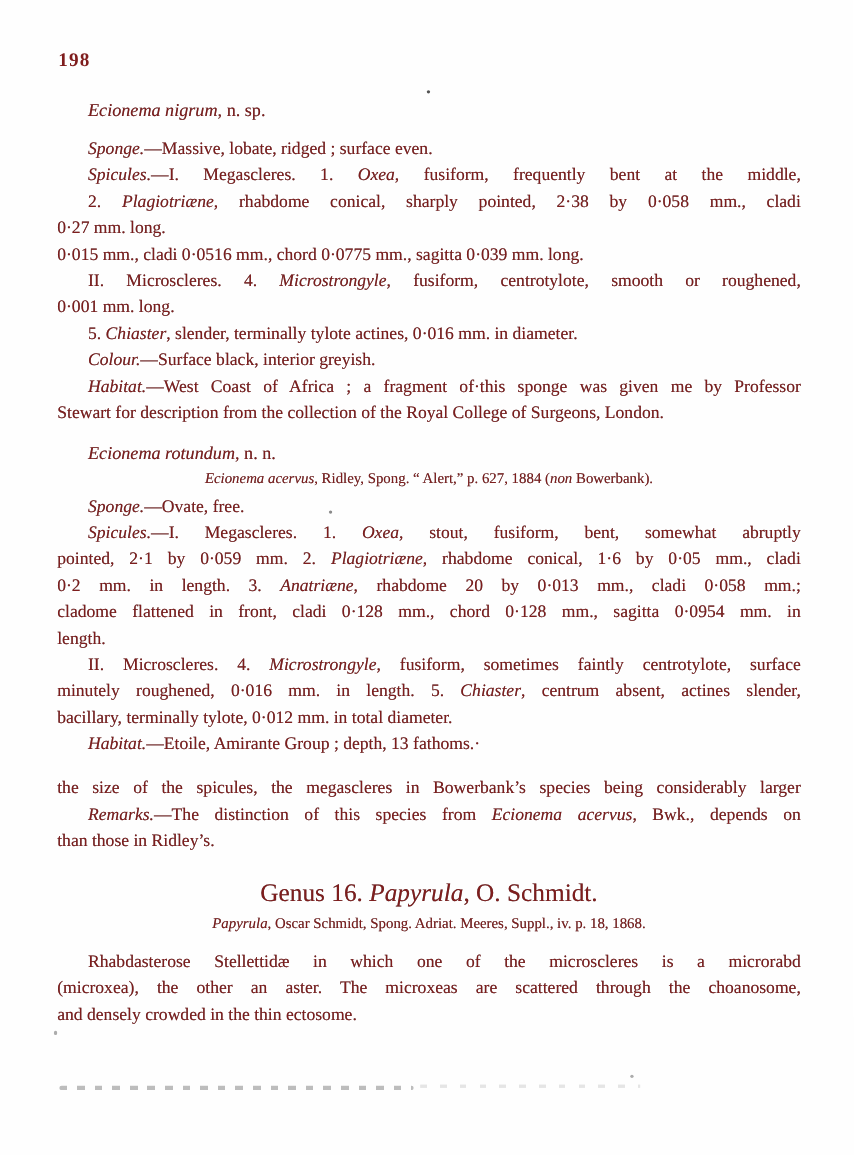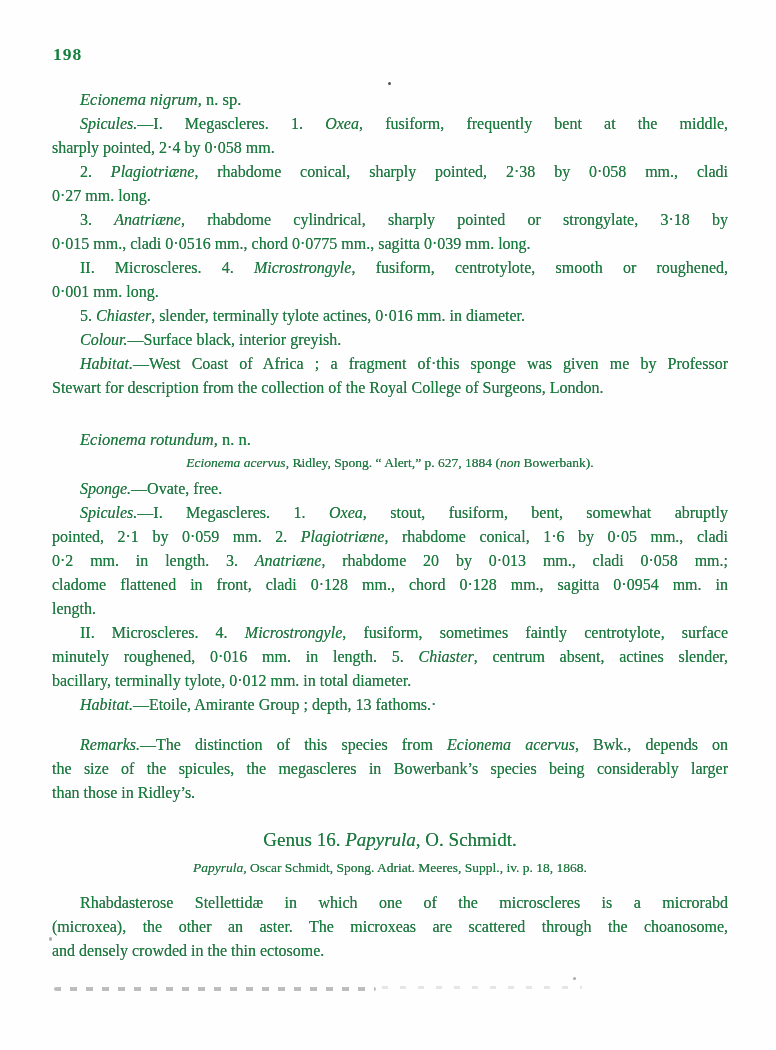--- a/index.html
+++ b/index.html
@@ -1,34 +1,34 @@
 <!DOCTYPE html>
 <html><head>
 <meta charset="utf-8">
 <style>
   html,body { margin:0; padding:0; background:#ffffff; }
   .page {
     position:relative; width:776px; height:1050px;
-    background:#fefefe; color:#15803d; overflow:hidden;
+    background:#fefefe; color:#7f1d1d; overflow:hidden;
     font-family:"Liberation Serif","DejaVu Serif",serif;
   }
   .header { position:absolute; top:46px; left:52px; width:676px; height:22px; }
   .pagenum { position:absolute; left:1px; top:-2px; font-size:17.5px; font-weight:700; letter-spacing:1px; }
   .runhead { text-align:center; font-size:14px; font-weight:700; letter-spacing:1.6px; word-spacing:5px; transform:translateX(-13px); white-space:nowrap; }
   .text-block { position:absolute; top:88px; left:52px; width:676px; }
   .line { font-size:16px; line-height:24px; text-shadow:0 0 0.35px rgba(25,25,25,0.6); }
   .line.indent { text-indent:28px; }
   .line.justify { text-align:justify; text-align-last:justify; }
   .section.species-heading .line { font-size:16.5px; }
   .section.citation { text-align:center; }
   .section.citation .line { font-size:13.5px; line-height:19px; }
   .section.genus-heading { text-align:center; }
-  .section.genus-heading .line { font-size:19px; line-height:26px; }
+  .section.genus-heading .line { font-size:23px; line-height:26px; }
   .gap-3{margin-top:1px} .gap-5{margin-top:5px} .gap-12{margin-top:12px}
-  .gap-14{margin-top:14px} .gap-16{margin-top:16px} .gap-22{margin-top:22px} .gap-28{margin-top:28px}
+  .gap-14{margin-top:14px} .gap-16{margin-top:16px} .gap-22{margin-top:22px} .gap-28{margin-top:12px}
   i { font-style:italic; }
   
   .streak { position:absolute; left:54px; top:987px; width:322px; height:4px; opacity:.42; filter:blur(.6px);
             border-radius:2px;
             background:repeating-linear-gradient(90deg, rgba(70,70,70,.85) 0 7px, rgba(70,70,70,0) 7px 16px); }
   .streak2 { position:absolute; left:382px; top:986px; width:200px; height:3px; opacity:.18; filter:blur(.7px);
              background:repeating-linear-gradient(90deg, rgba(80,80,80,.8) 0 6px, rgba(80,80,80,0) 6px 18px); }
   .speck { position:absolute; border-radius:50%; }
   .s1 { left:388px; top:82px;  width:3px; height:3px; background:rgba(40,40,40,.8); }
   .s2 { left:299px; top:464px; width:3px; height:3px; background:rgba(60,60,60,.6); }
@@ -40,30 +40,31 @@
 
 <div class="page">
   <div class="header">
     <span class="pagenum">198</span>
   </div>
 
   <div class="text-block">
       <div class="section species-heading">
         <div class="line indent"><i>Ecionema nigrum</i><span>, n. sp.</span></div>
       </div>
+      <div class="section paragraph gap-12">
+        <div class="line indent"><i>Sponge.</i><span>—Massive, lobate, ridged ; surface even.</span></div>
+      </div>
       <div class="section paragraph">
         <div class="line indent justify"><i>Spicules.</i><span>—I. Megascleres. 1. </span><i>Oxea</i><span>, fusiform, frequently bent at the middle,</span></div>
-        <div class="line"><span>sharply pointed, 2·4 by 0·058 mm.</span></div>
       </div>
       <div class="section paragraph">
         <div class="line indent justify"><span>2. </span><i>Plagiotriæne</i><span>, rhabdome conical, sharply pointed, 2·38 by 0·058 mm., cladi</span></div>
         <div class="line"><span>0·27 mm. long.</span></div>
       </div>
       <div class="section paragraph">
-        <div class="line indent justify"><span>3. </span><i>Anatriæne</i><span>, rhabdome cylindrical, sharply pointed or strongylate, 3·18 by</span></div>
         <div class="line"><span>0·015 mm., cladi 0·0516 mm., chord 0·0775 mm., sagitta 0·039 mm. long.</span></div>
       </div>
       <div class="section paragraph">
         <div class="line indent justify"><span>II. Microscleres. 4. </span><i>Microstrongyle</i><span>, fusiform, centrotylote, smooth or roughened,</span></div>
         <div class="line"><span>0·001 mm. long.</span></div>
       </div>
       <div class="section paragraph">
         <div class="line indent"><span>5. </span><i>Chiaster</i><span>, slender, terminally tylote actines, 0·016 mm. in diameter.</span></div>
       </div>
       <div class="section paragraph">
@@ -91,22 +92,22 @@
       </div>
       <div class="section paragraph">
         <div class="line indent justify"><span>II. Microscleres. 4. </span><i>Microstrongyle</i><span>, fusiform, sometimes faintly centrotylote, surface</span></div>
         <div class="line justify"><span>minutely roughened, 0·016 mm. in length. 5. </span><i>Chiaster</i><span>, centrum absent, actines slender,</span></div>
         <div class="line"><span>bacillary, terminally tylote, 0·012 mm. in total diameter.</span></div>
       </div>
       <div class="section paragraph">
         <div class="line indent"><i>Habitat.</i><span>—Etoile, Amirante Group ; depth, 13 fathoms.·</span></div>
       </div>
       <div class="section paragraph gap-16">
+        <div class="line justify"><span>the size of the spicules, the megascleres in Bowerbank’s species being considerably larger</span></div>
         <div class="line indent justify"><i>Remarks.</i><span>—The distinction of this species from </span><i>Ecionema acervus</i><span>, Bwk., depends on</span></div>
-        <div class="line justify"><span>the size of the spicules, the megascleres in Bowerbank’s species being considerably larger</span></div>
         <div class="line"><span>than those in Ridley’s.</span></div>
       </div>
       <div class="section genus-heading gap-22">
         <div class="line"><span>Genus 16. </span><i>Papyrula</i><span>, O. Schmidt.</span></div>
       </div>
       <div class="section citation gap-5">
         <div class="line"><i>Papyrula</i><span>, Oscar Schmidt, Spong. Adriat. Meeres, Suppl., iv. p. 18, 1868.</span></div>
       </div>
       <div class="section paragraph gap-14">
         <div class="line indent justify"><span>Rhabdasterose Stellettidæ in which one of the microscleres is a microrabd</span></div>

